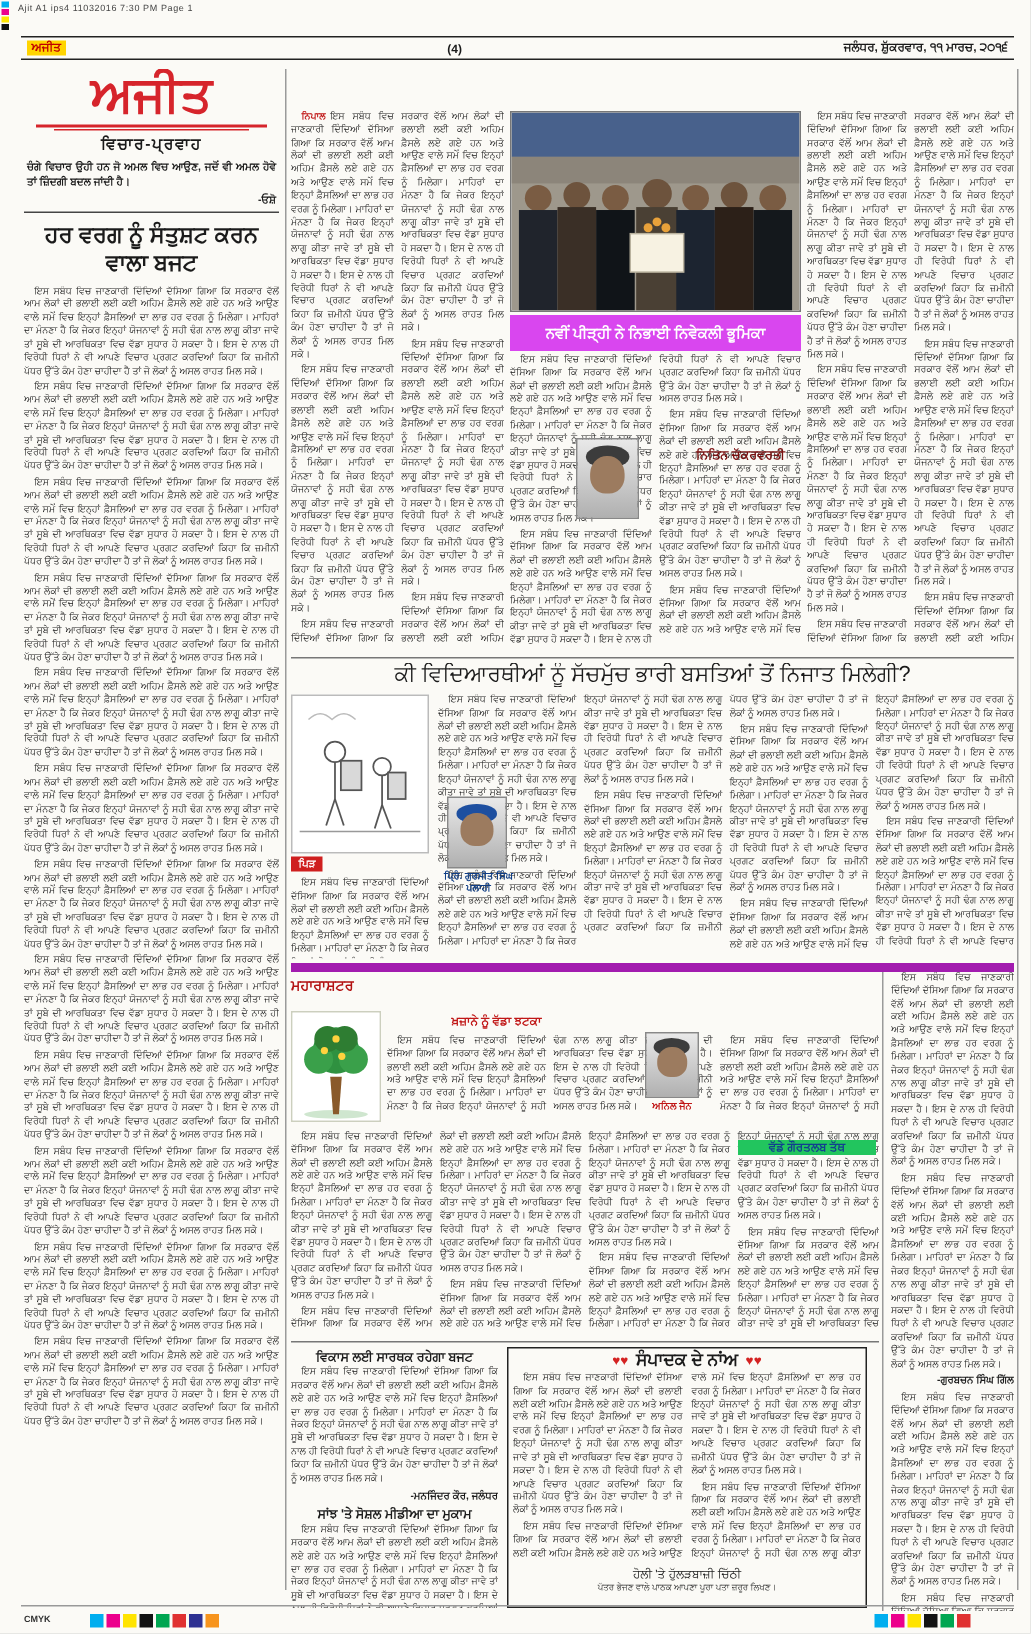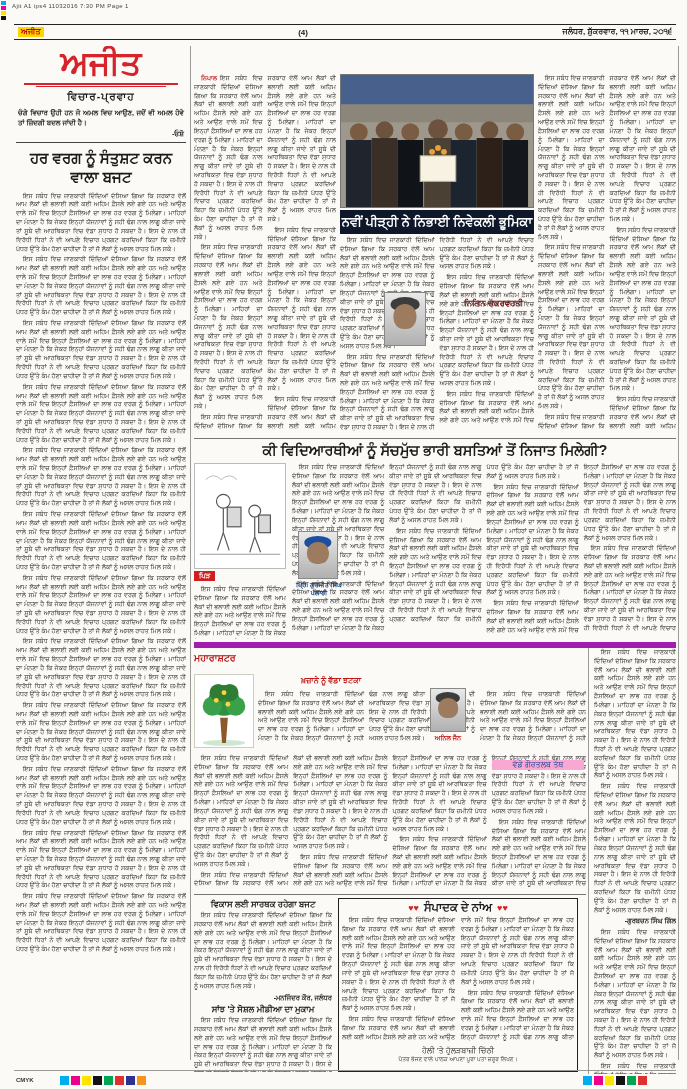--- a/index.html
+++ b/index.html
@@ -31,39 +31,39 @@
   .txt p{margin:0 0 2px;text-indent:7px;}
   .ed-body{flex:1;overflow:hidden;}
   .vrule{position:absolute;top:46px;width:1px;height:1014px;background:#9a9a9a;}
   
   .lead{position:absolute;left:194px;top:46px;width:482px;height:390px;}
   .lead h1{margin:0 0 4px;font-size:19px;font-weight:bold;text-align:center;
            white-space:nowrap;overflow:hidden;line-height:1.1;}
   .lead .colL{position:absolute;left:0;top:28px;width:142px;height:358px;column-count:2;column-gap:5px;}
   .dateline{color:#c01616;font-weight:bold;margin-right:3px;}
   .photo{position:absolute;left:146px;top:28px;width:194px;height:134px;border:1px solid #777;box-sizing:border-box;}
-  .caption-blue{position:absolute;left:146px;top:164px;width:194px;height:24px;background:#0f172a;
-                color:#fff;font-weight:bold;font-size:13px;display:flex;align-items:center;
+  .caption-blue{position:absolute;left:146px;top:164px;width:194px;height:24px;background:#d946ef;
+                color:#fff;font-weight:bold;font-size:10px;display:flex;align-items:center;
                 justify-content:center;text-align:center;}
   .lead .colC{position:absolute;left:146px;top:190px;width:194px;height:196px;column-count:2;column-gap:5px;}
   .lead .colR{position:absolute;left:344px;top:28px;width:138px;height:358px;column-count:2;column-gap:5px;}
   
   .portrait{background:linear-gradient(#e9e9e9,#b0b0b0);position:relative;overflow:hidden;
             border:1px solid #888;box-sizing:border-box;}
   .portrait::after{content:"";position:absolute;left:50%;top:8%;width:72%;height:28%;
                    transform:translateX(-50%);border-radius:50%;background:#3c3c3c;}
   .portrait::before{content:"";position:absolute;left:50%;top:22%;width:58%;height:48%;
                     transform:translateX(-50%);border-radius:48% 48% 44% 44%;background:#9c7b5f;z-index:1;}
   .portrait.turban::after{background:#1d4fa0;}
   .portrait1{position:absolute;left:190px;top:246px;width:42px;height:54px;}
   .pname1{position:absolute;left:236px;top:252px;width:74px;font-size:8.5px;font-weight:bold;
           color:#7a1010;line-height:1.25;padding-left:34px;}
   
   .students{position:absolute;left:194px;top:438px;width:482px;height:202px;border-top:1px solid #777;}
-  .students h2{margin:3px 0 2px;font-size:14.5px;font-weight:bold;text-align:center;
+  .students h2{margin:3px 0 2px;font-size:14.5px;font-weight:normal;text-align:center;
                white-space:nowrap;overflow:hidden;}
   .cartoon{position:absolute;left:0;top:24px;width:92px;height:106px;border:1px solid #bbb;
            background:#fff;box-sizing:border-box;}
   .cartoon-label{position:absolute;left:0;top:132px;background:#cf1f1f;color:#fff;
                  font-size:7px;font-weight:bold;padding:1px 5px;}
   .stu-left{position:absolute;left:0;top:146px;width:92px;height:54px;}
   .stu-main{position:absolute;left:98px;top:24px;width:384px;height:176px;column-count:4;column-gap:5px;}
   .portrait2{position:absolute;left:104px;top:92px;width:40px;height:48px;}
   .pname2{position:absolute;left:96px;top:142px;width:58px;font-size:6.5px;font-weight:bold;
           color:#0f3e86;text-align:center;line-height:1.2;}
@@ -74,22 +74,22 @@
          text-align:center;white-space:nowrap;overflow:hidden;}
   .tree{position:absolute;left:0;top:26px;width:60px;height:74px;border:1px solid #cccfbe;
         background:#fff;box-sizing:border-box;}
   .mah-sub{position:absolute;left:77px;top:28px;width:120px;color:#c01616;font-weight:bold;
            font-size:8px;text-align:center;}
   .mah-t1{position:absolute;left:64px;top:42px;width:328px;height:60px;column-count:3;column-gap:5px;}
   .portrait3{position:absolute;left:236px;top:40px;width:36px;height:44px;}
   .pname3{position:absolute;left:228px;top:86px;width:52px;color:#c01616;font-size:6.5px;
           font-weight:bold;text-align:center;}
   .mah-t2{position:absolute;left:0;top:106px;width:392px;height:136px;column-count:4;column-gap:5px;}
-  .mah-sub2{position:absolute;left:298px;top:112px;width:92px;color:#123f8f;font-weight:normal;
-            font-size:8px;text-align:center;background:#f9a8d4;}
+  .mah-sub2{position:absolute;left:298px;top:112px;width:92px;color:#123f8f;font-weight:bold;
+            font-size:8px;text-align:center;background:#22c55e;}
   .vr2{position:absolute;left:394px;top:0;width:1px;height:426px;background:#9a9a9a;}
   .rightcol{position:absolute;left:400px;top:0;width:82px;height:426px;}
   .sign{font-weight:bold;text-align:right;font-size:6.8px;margin:1px 0 3px;}
   .divider{position:absolute;left:0;top:246px;width:392px;border-top:1px solid #777;}
   .letters-left{position:absolute;left:0;top:250px;width:138px;height:174px;overflow:hidden;}
   .ll-h{font-weight:bold;font-size:8.5px;text-align:center;margin:1px 0 2px;line-height:1.2;}
   .letters-box{position:absolute;left:144px;top:250px;width:240px;height:174px;border:1.5px solid #222;
                box-sizing:border-box;padding:2px 3px;}
   .lb-head{display:flex;align-items:center;justify-content:center;gap:5px;
            font-size:11.5px;font-weight:bold;margin-bottom:2px;}

